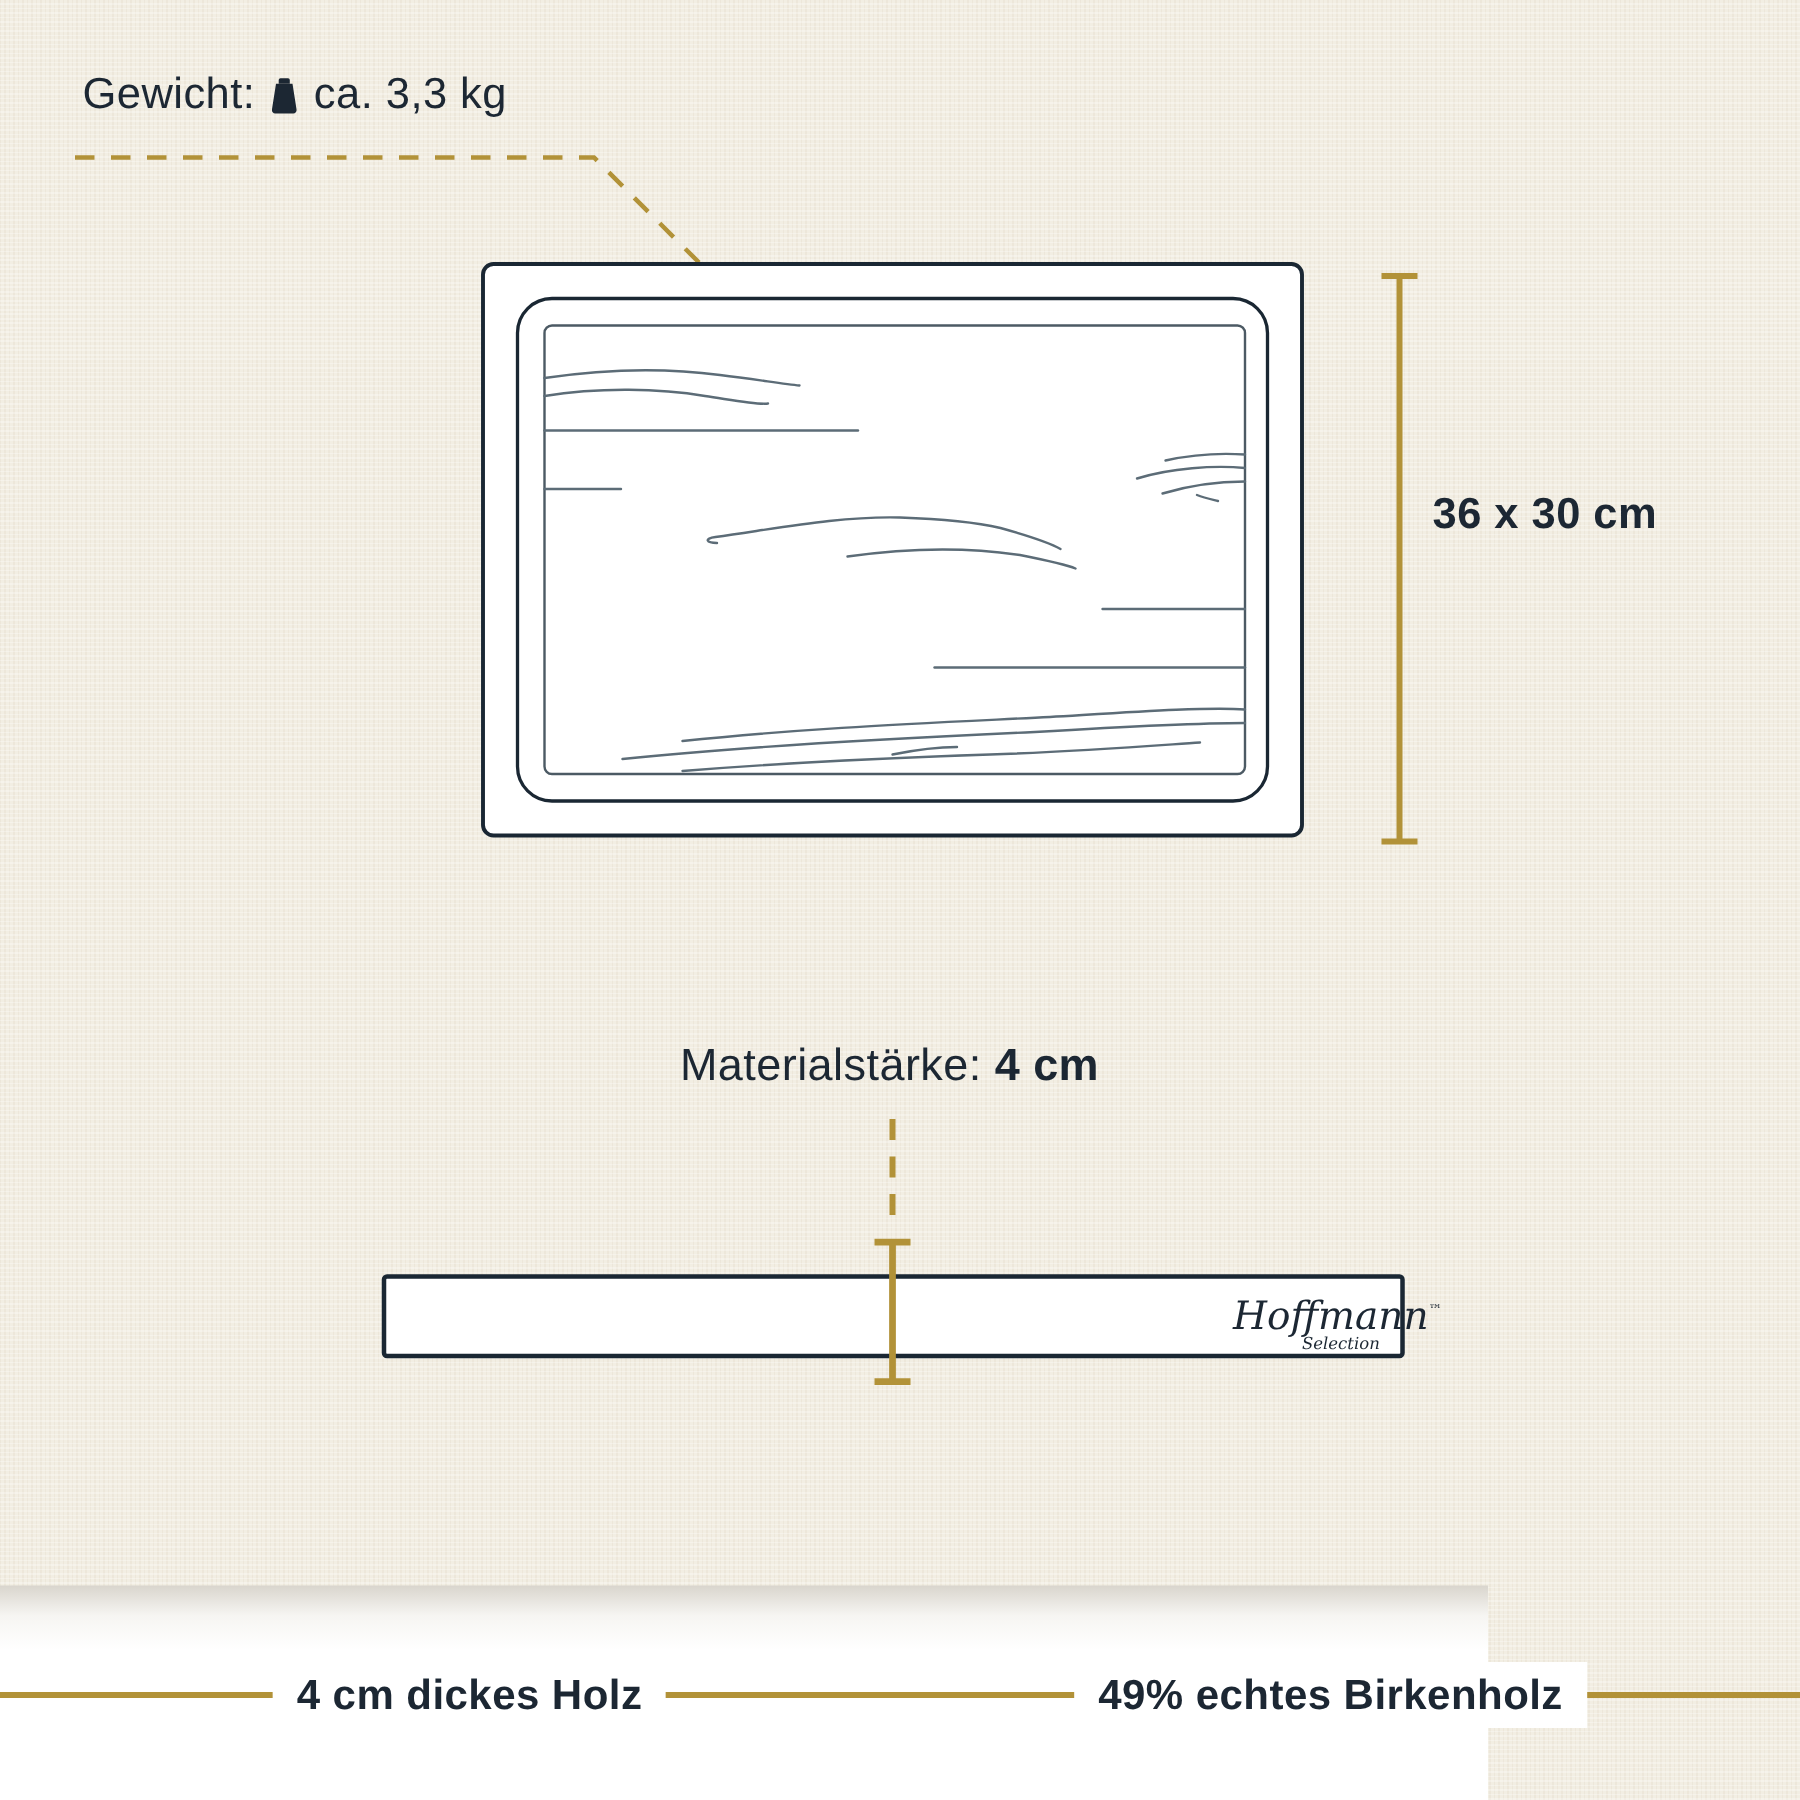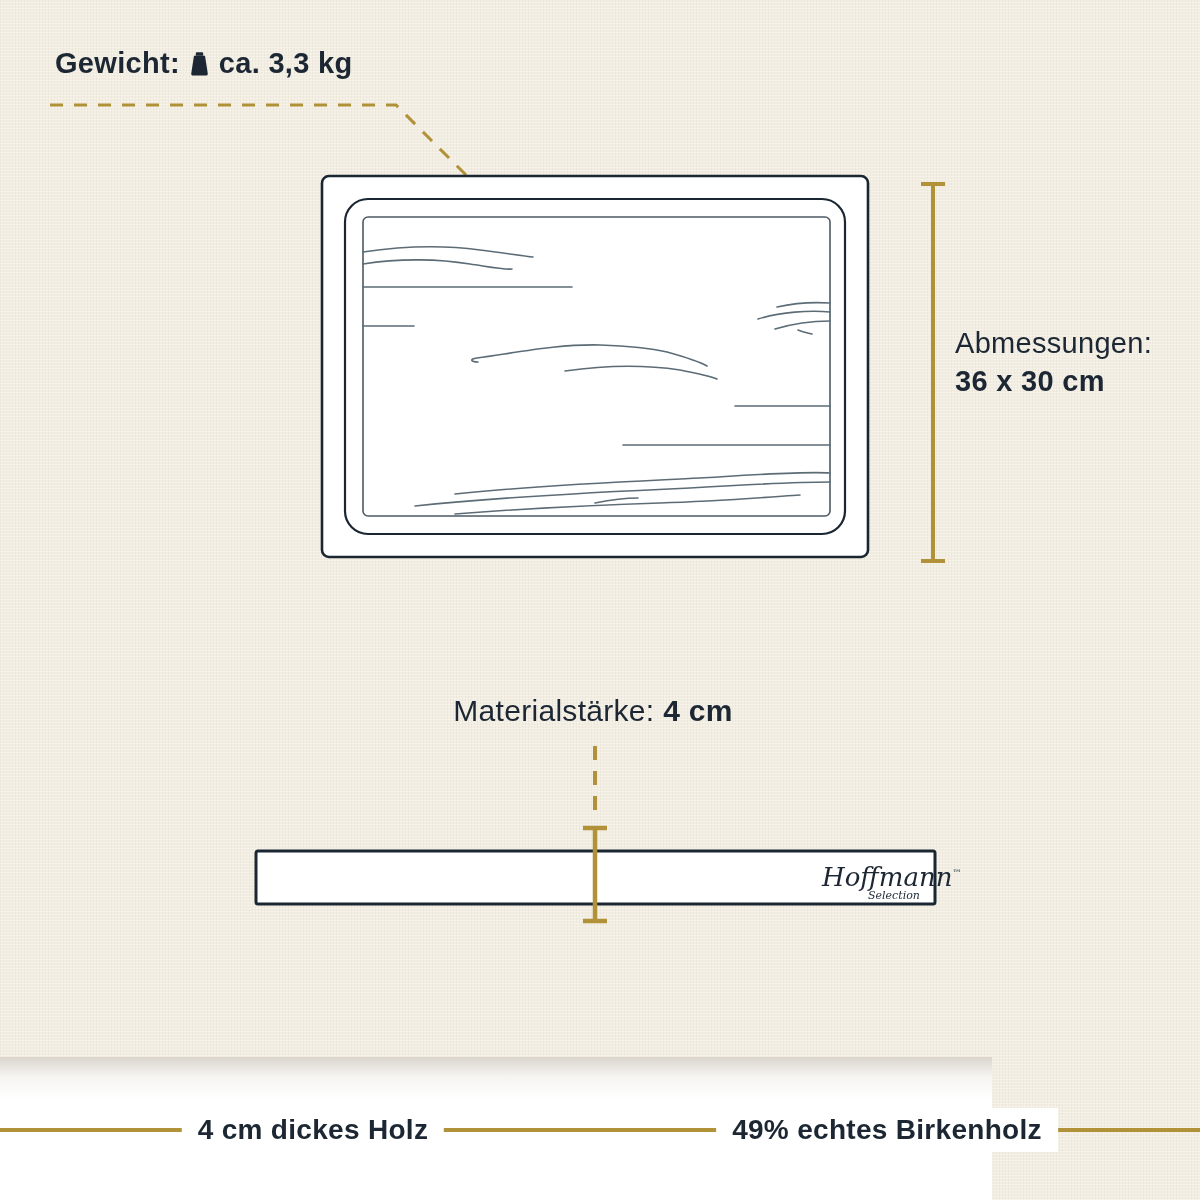--- a/index.html
+++ b/index.html
@@ -12,21 +12,21 @@
     color:#1c2733;
     background-color:#f2eee3;
     background-image:
       repeating-linear-gradient(0deg, rgba(255,255,255,0.30) 0 1px, rgba(0,0,0,0) 1px 3px),
       repeating-linear-gradient(90deg, rgba(219,206,186,0.22) 0 1px, rgba(0,0,0,0) 1px 3px);
   }
   .art{position:absolute;left:0;top:0;}
   .label-row{
     position:absolute;left:55px;top:47px;
     display:flex;align-items:center;gap:10px;
-    font-size:29px;font-weight:bold;letter-spacing:0.3px;
+    font-size:29px;font-weight:normal;letter-spacing:0.3px;
   }
   .abmessungen{
     position:absolute;left:955px;top:324px;
     font-size:29px;line-height:38px;letter-spacing:0.3px;
   }
   .abmessungen .val{font-weight:bold;}
   .material{
     position:absolute;left:0;right:14px;top:694px;
     text-align:center;font-size:30px;letter-spacing:0.3px;
   }
@@ -109,21 +109,20 @@
     <span style="display:inline-flex;">
       <svg width="19" height="26" viewBox="0 0 19 26">
         <path fill="#1c2733" d="M7.0,1.2 h5 a1.2,1.2 0 0 1 1.2,1.2 v2.4 h-7.4 v-2.4 a1.2,1.2 0 0 1 1.2,-1.2 z"></path>
         <path fill="#1c2733" d="M4.0,4.8 h11 l2.7,17.2 a2.2,2.2 0 0 1 -2.2,2.6 h-12 a2.2,2.2 0 0 1 -2.2,-2.6 z"></path>
       </svg>
     </span>
     <span>ca. 3,3 kg</span>
   </div>
 
   <div class="abmessungen">
-    <div>Abmessungen:</div>
     <div class="val">36 x 30 cm</div>
   </div>
 
   <div class="material">
     <span>Materialstärke:</span>
     <span> </span>
     <span class="val">4 cm</span>
   </div>
 
   <div class="footer">

